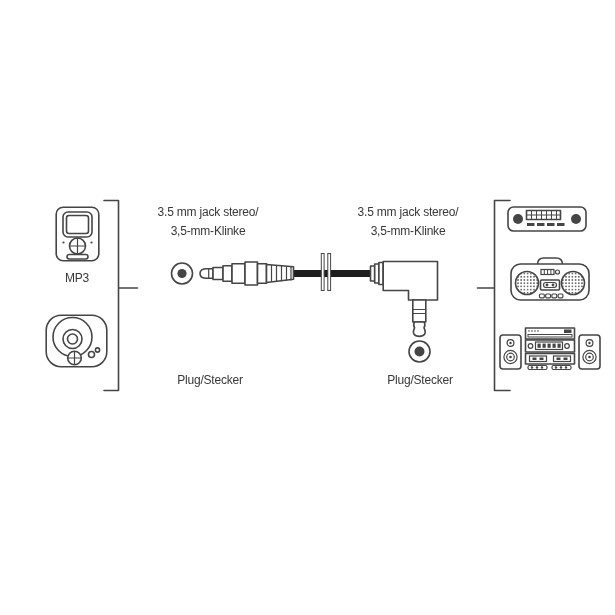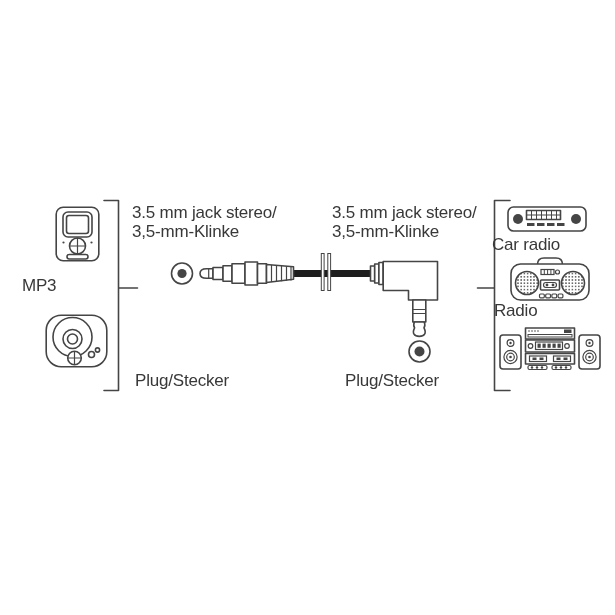--- a/index.html
+++ b/index.html
@@ -9,21 +9,21 @@
     --background:#ffffff;
   }
   html,body{margin:0;padding:0;background:var(--background);}
   #canvas{
     position:relative;width:615px;height:615px;background:var(--background);
     font-family:"Liberation Sans","DejaVu Sans",sans-serif;color:var(--text);
     overflow:hidden;
   }
   .abs{position:absolute;}
   .label{
-    position:absolute;text-align:left;font-size:17px;letter-spacing:-0.2px;
+    position:absolute;text-align:center;font-size:12px;letter-spacing:-0.2px;
     color:var(--text);line-height:19px;white-space:nowrap;
   }
   
   .st{stroke:var(--outline);fill:#fff;stroke-width:1.6;stroke-linejoin:round;}
   .ln{stroke:var(--outline);fill:none;stroke-width:1.6;stroke-linejoin:round;stroke-linecap:round;}
   .ln12{stroke:var(--outline);fill:none;stroke-width:1.2;}
   .ln10{stroke:var(--outline);fill:none;stroke-width:1;}
   .fl{fill:var(--outline);stroke:none;}
   .cable{fill:var(--cable);stroke:none;}
   .brk{fill:#fff;stroke:var(--outline);stroke-width:1;}
@@ -183,24 +183,22 @@
     <rect class="ln12" x="29" y="38.5" width="19" height="4" rx="1.5"></rect>
     <circle class="fl" cx="33" cy="40.5" r="1.2"></circle>
       <circle class="fl" cx="38" cy="40.5" r="1.2"></circle>
       <circle class="fl" cx="43" cy="40.5" r="1.2"></circle>
     <rect class="ln12" x="53" y="38.5" width="19" height="4" rx="1.5"></rect>
     <circle class="fl" cx="57" cy="40.5" r="1.2"></circle>
       <circle class="fl" cx="62" cy="40.5" r="1.2"></circle>
       <circle class="fl" cx="67" cy="40.5" r="1.2"></circle>
   </svg>
 
-  <div class="label" style="left:22px;top:276px;width:110px">MP3</div>
-
-  <div class="label" style="left:492px;top:235px;width:110px">Car radio</div>
-  <div class="label" style="left:494px;top:301px;width:110px">Radio</div>
+  <div class="label" style="left:22px;top:269px;width:110px">MP3</div>
+
 
   <div class="label" style="left:132px;top:203px;width:152px">
     <div>3.5 mm jack stereo/</div>
     <div>3,5-mm-Klinke</div>
   </div>
   <div class="label" style="left:332px;top:203px;width:152px">
     <div>3.5 mm jack stereo/</div>
     <div>3,5-mm-Klinke</div>
   </div>
 

